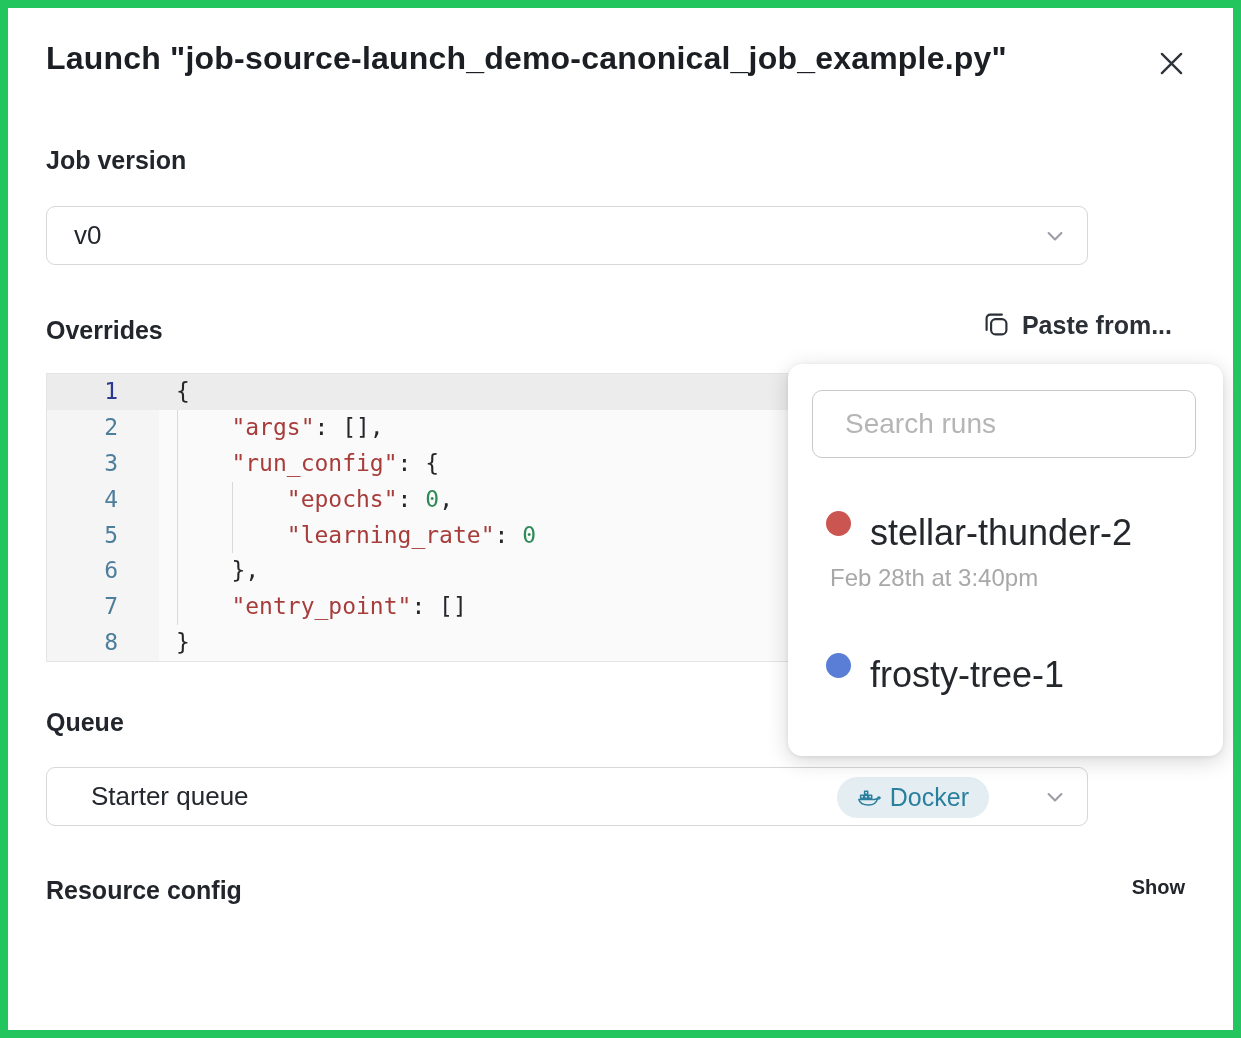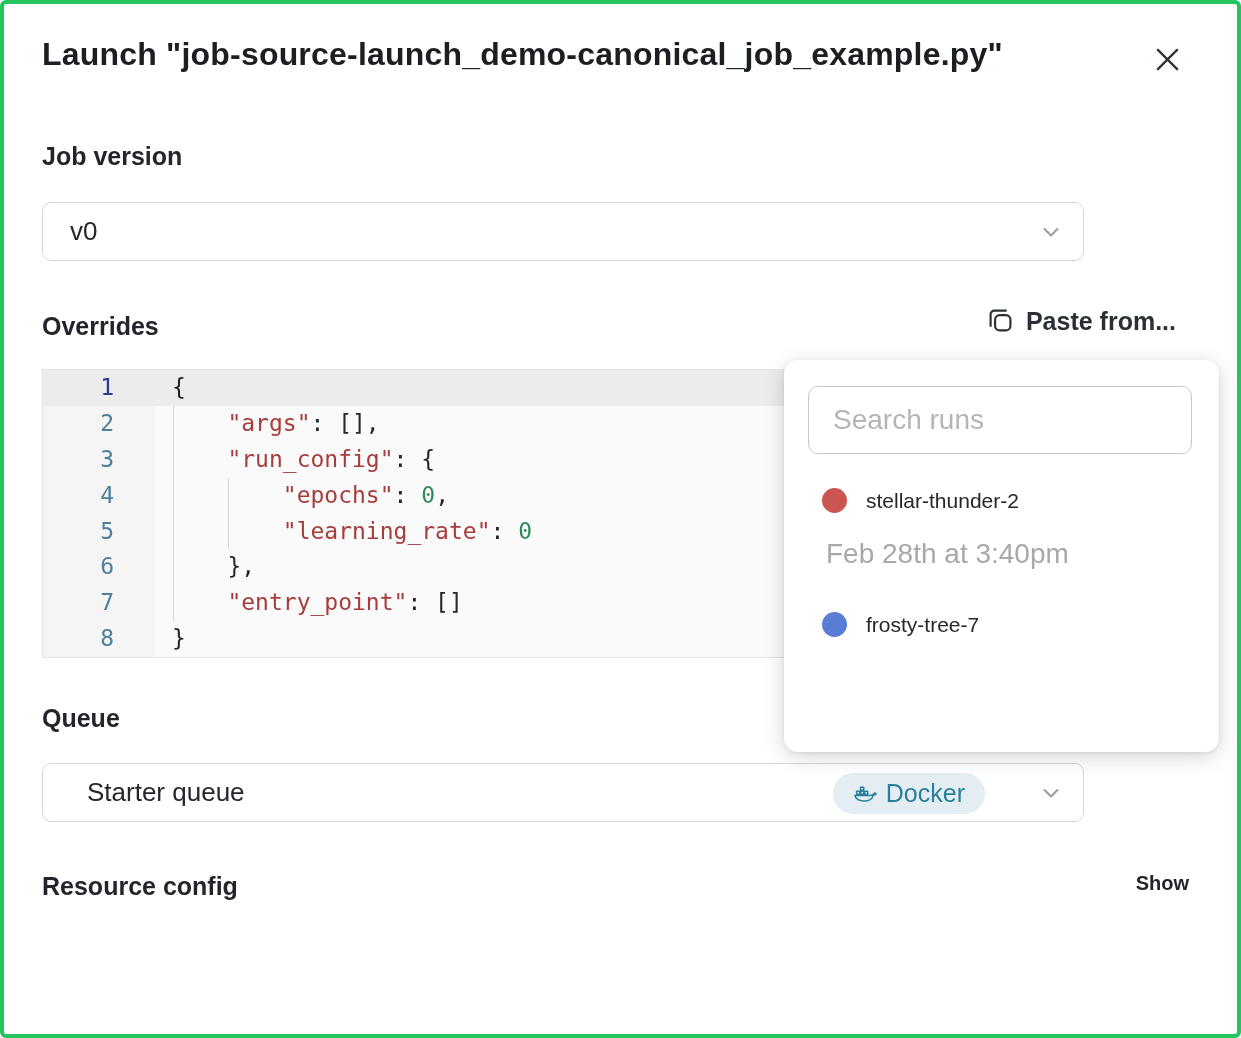--- a/index.html
+++ b/index.html
@@ -3,22 +3,22 @@
 <meta charset="utf-8">
 <style>
   * { margin:0; padding:0; box-sizing:border-box; }
   html,body { background:#fff; }
   body { font-family:"Liberation Sans", sans-serif; color:#1d2127; }
 
   .modal {
     position:relative;
     width:1241px; height:1038px;
     background:#fff;
-    border:4px solid #22c55e;
-    border-radius:6px;
+    border:8px solid #22c55e;
+    border-radius:0;
     overflow:hidden;
   }
 
   .page-title {
     position:absolute; left:38px; top:32px;
     font-size:32px; font-weight:700; color:#1b1e23;
     letter-spacing:0.2px; white-space:nowrap;
   }
   .close-btn {
     position:absolute; left:1144px; top:36px;
@@ -84,30 +84,30 @@
   .runs-popup {
     position:absolute; left:780px; top:356px; width:435px; height:392px;
     background:#fff; border-radius:14px;
     box-shadow:0 5px 22px rgba(0,0,0,0.16), 0 1px 4px rgba(0,0,0,0.08);
     z-index:10; padding:26px 24px 0 24px;
   }
   .search-input {
     width:384px; height:68px;
     border:1.5px solid #c9c9c9; border-radius:10px;
     font-family:"Liberation Sans", sans-serif;
-    font-size:28px; color:#33373d; padding:0 24px;
+    font-size:28px; color:#33373d; padding:0 32px;
     outline:none;
   }
   .search-input::placeholder { color:#b5b5b5; }
   .run-option { margin-top:34px; cursor:pointer; }
   .run-option + .run-option { margin-top:42px; }
   .run-name-row { display:flex; align-items:center; gap:19px; padding-left:14px; }
   .run-dot { width:25px; height:25px; border-radius:50%; flex:0 0 25px; }
-  .run-name { font-size:21px; color:#24272c; }
-  .run-date { margin-top:25px; padding-left:18px; font-size:28px; color:#a8a8a8; }
+  .run-name { font-size:36px; color:#24272c;margin-top:20px; }
+  .run-date { margin-top:10px; padding-left:18px; font-size:24px; color:#a8a8a8; }
 
   
   .docker-badge {
     position:absolute; right:98px; top:9px;
     height:41px; padding:0 20px;
     border-radius:21px;
     background:var(--docker-bg,#e4eef2);
     color:var(--docker-teal,#2a7f9d);
     display:flex; align-items:center; gap:9px;
     font-size:25px;
@@ -199,21 +199,21 @@
         <div class="run-option">
           <div class="run-name-row">
             <span class="run-dot" style="background: rgb(203, 85, 81);"></span>
             <span class="run-name">stellar-thunder-2</span>
           </div>
           <div class="run-date">Feb 28th at 3:40pm</div>
         </div>
         <div class="run-option">
           <div class="run-name-row">
             <span class="run-dot" style="background: rgb(90, 125, 214);"></span>
-            <span class="run-name">frosty-tree-7</span>
+            <span class="run-name">frosty-tree-1</span>
           </div>
         </div>
       </div>
   </div>
 
   <div class="section-label lbl-queue">Queue</div>
   <div class="select-box select-queue">
     <span>Starter queue</span>
     <span class="docker-badge">
       <svg width="24" height="24" viewBox="0 0 24 24" fill="none" stroke="currentColor" stroke-width="1.5" stroke-linejoin="round" stroke-linecap="round">

